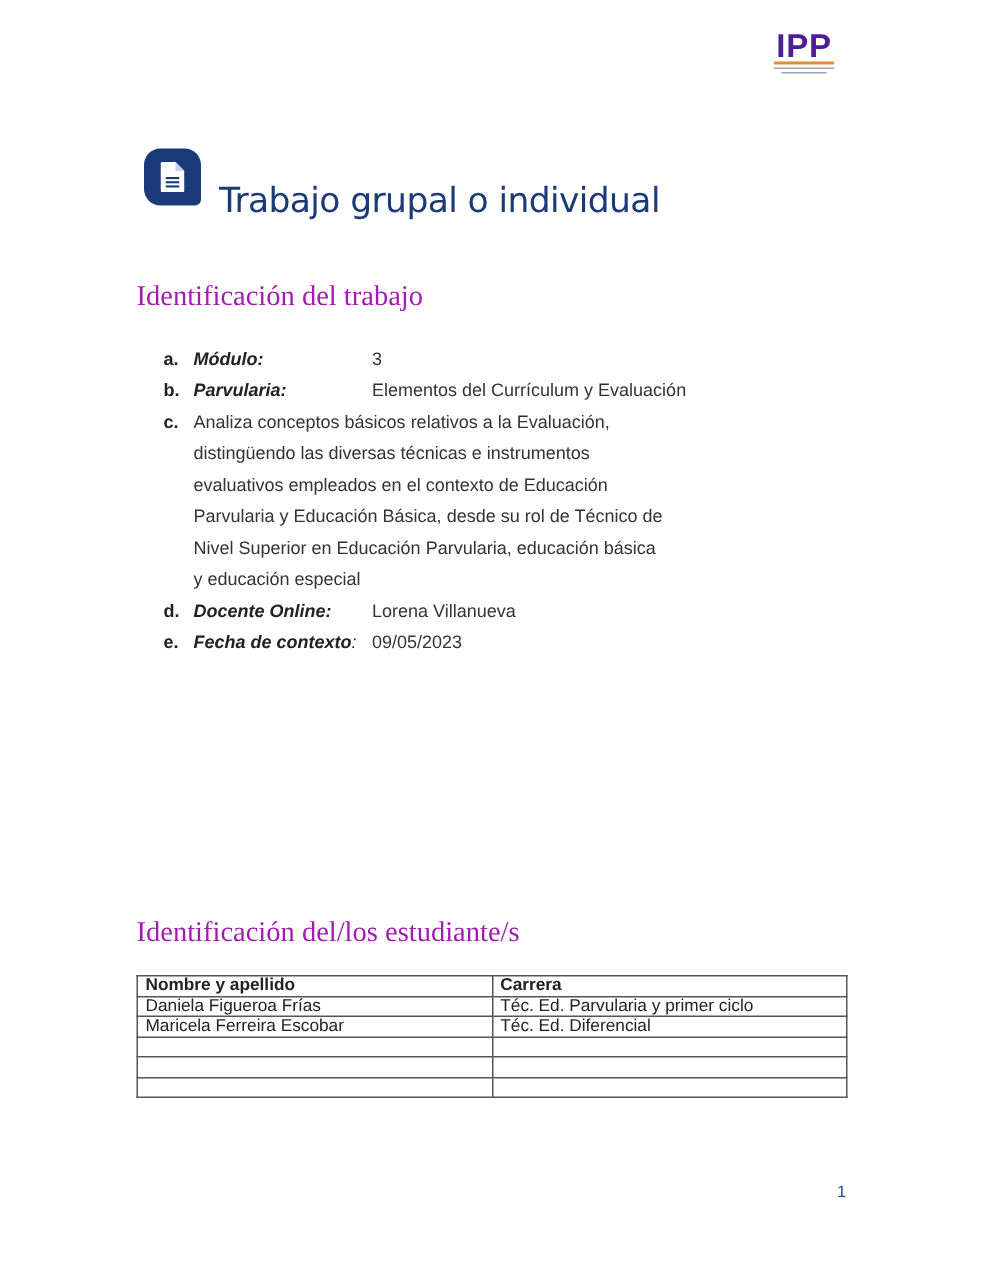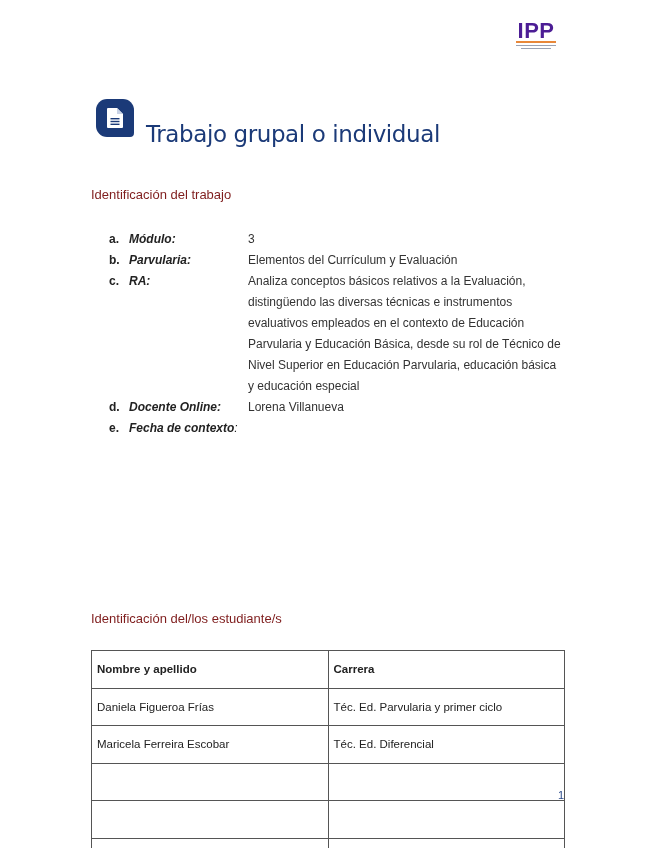--- a/index.html
+++ b/index.html
@@ -69,23 +69,23 @@
       font-family: "DejaVu Sans", sans-serif;
       font-size: 23px;
       color: #1b3a78;
       letter-spacing: -0.4px;
       white-space: nowrap;
       margin-top: 19px;
     }
     .section-heading {
       position: absolute;
       left: 91px;
-      font-family: Liberation Sans, sans-serif;
-      font-size: 13px;
-      color: #7f1d1d;
+      font-family: Liberation Serif, serif;
+      font-size: 19px;
+      color: #a21caf;
       white-space: nowrap;
     }
     .h-trabajo { top: 187px; }
     .h-estud { top: 611px; text-align: right; }
 
     .info-list {
       position: absolute;
       left: 109px;
       top: 229px;
       width: 460px;
@@ -121,21 +121,21 @@
       position: absolute;
       left: 91px;
       top: 650px;
       width: 474px;
       border-collapse: collapse;
       font-size: 11.5px;
       table-layout: fixed;
     }
     .students-table th, .students-table td {
       border: 1.2px solid #555;
-      padding: 12px 5px;
+      padding: 0 5px;
       height: 12.5px;
       line-height: 12px;
       text-align: left;
       vertical-align: top;
       color: #222;
       white-space: nowrap;
       overflow: hidden;
     }
     .students-table th {
       font-weight: bold;
@@ -180,31 +180,31 @@
     <span class="info-label"><span>Módulo:</span><span class="colon"></span></span>
     <span class="info-value">3</span>
   </div>
   <div class="info-row">
     <span class="info-letter">b.</span>
     <span class="info-label"><span>Parvularia:</span><span class="colon"></span></span>
     <span class="info-value">Elementos del Currículum y Evaluación</span>
   </div>
   <div class="info-row">
     <span class="info-letter">c.</span>
-    <span class="info-label"><span>RA:</span><span class="colon"></span></span>
     <span class="info-value">Analiza conceptos básicos relativos a la Evaluación, distingüendo las diversas técnicas e instrumentos evaluativos empleados en el contexto de Educación Parvularia y Educación Básica, desde su rol de Técnico de Nivel Superior en Educación Parvularia, educación básica y educación especial</span>
   </div>
   <div class="info-row">
     <span class="info-letter">d.</span>
     <span class="info-label"><span>Docente Online:</span><span class="colon"></span></span>
     <span class="info-value">Lorena Villanueva</span>
   </div>
   <div class="info-row">
     <span class="info-letter">e.</span>
     <span class="info-label"><span>Fecha de contexto</span><span class="colon">:</span></span>
+    <span class="info-value">09/05/2023</span>
   </div>
 </div>
 
 <div class="section-heading h-estud">Identificación del/los estudiante/s</div>
 
 <table class="students-table">
   <colgroup>
     <col class="col-name">
     <col class="col-career">
   </colgroup>

